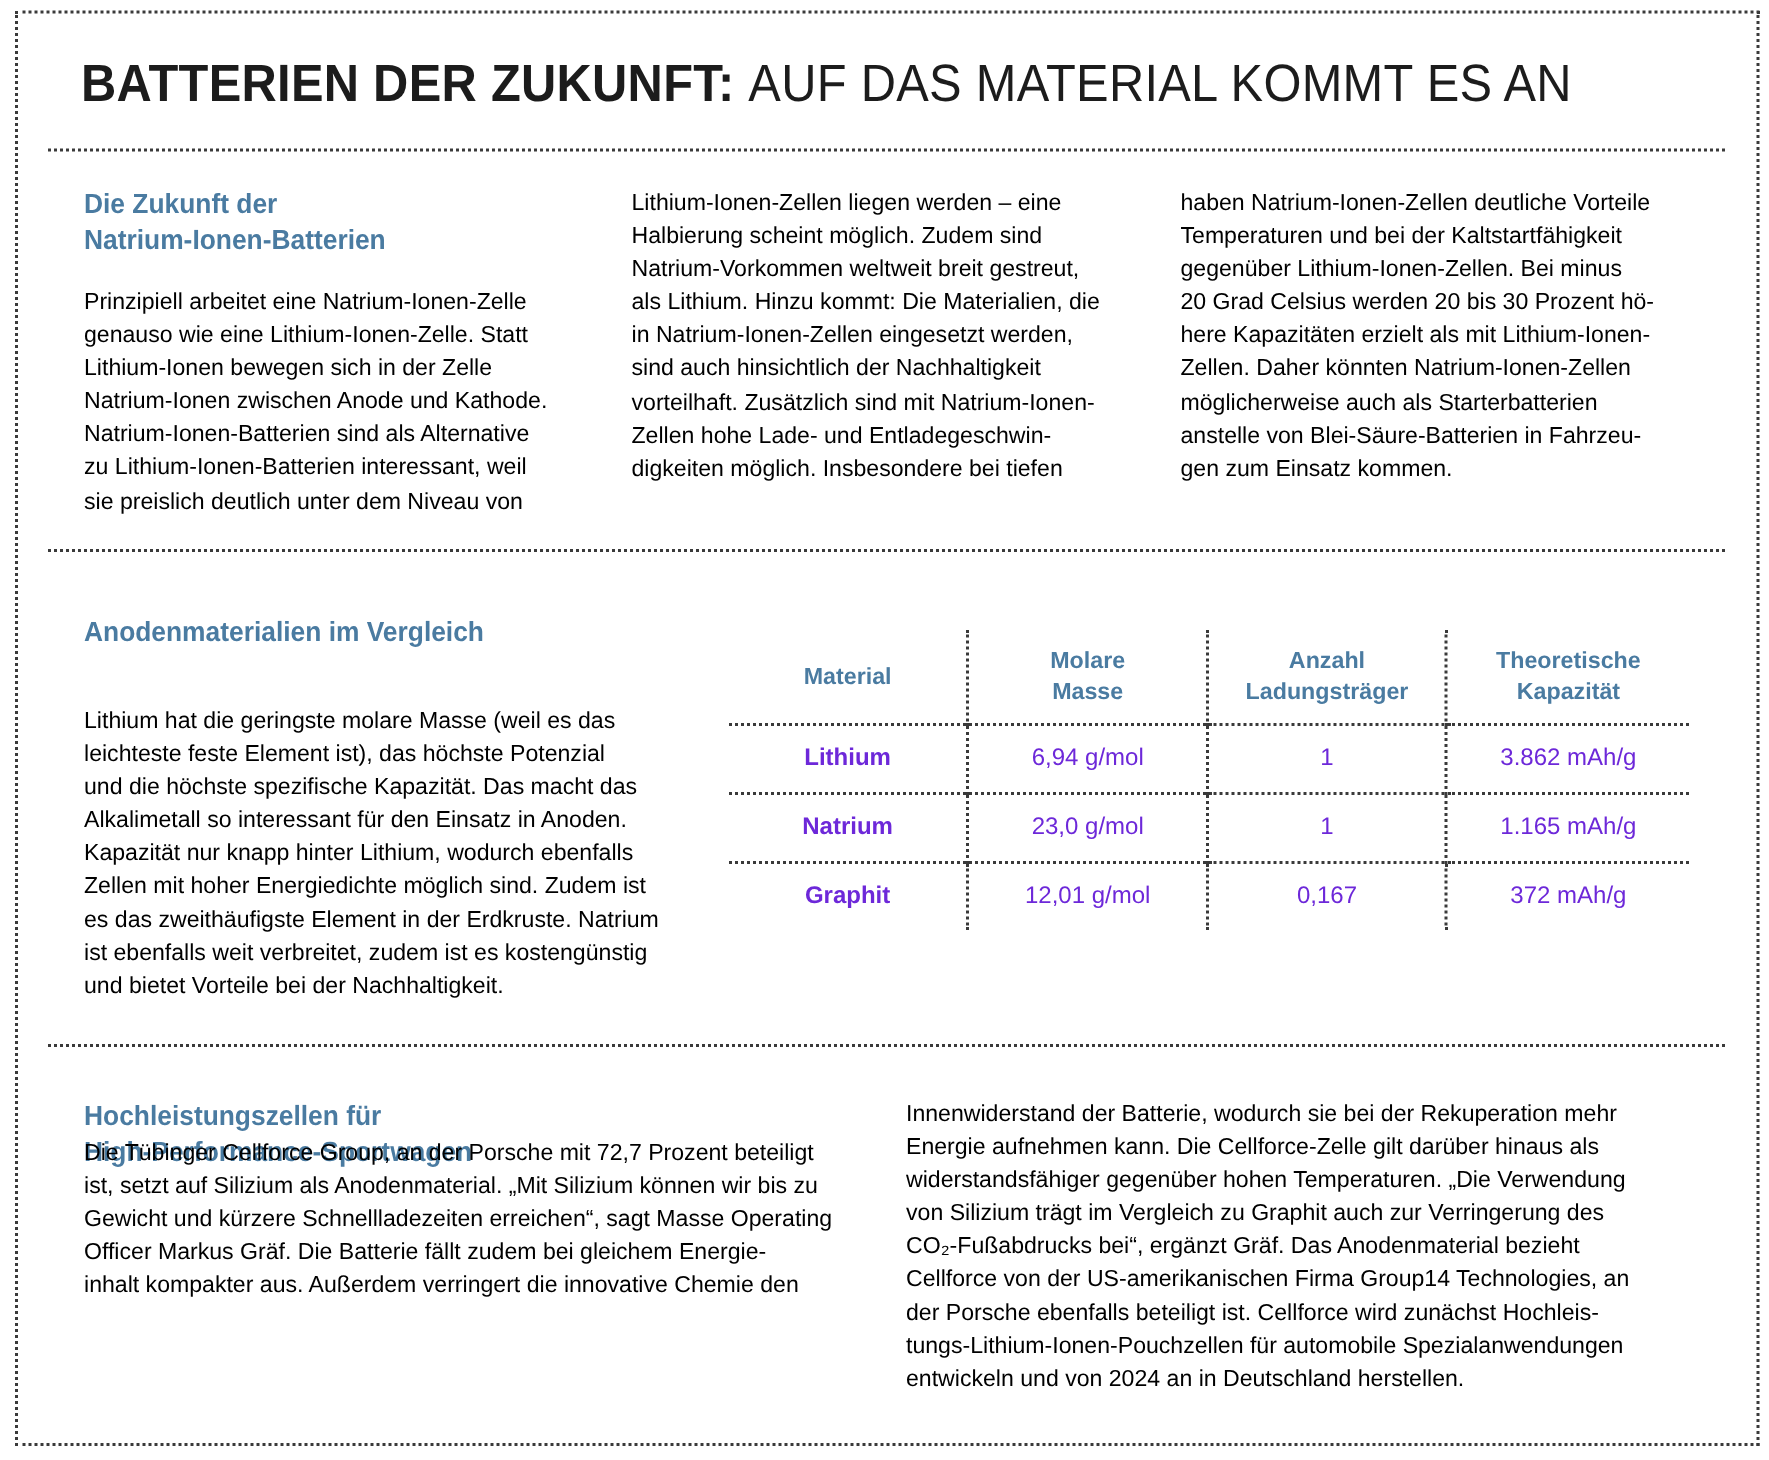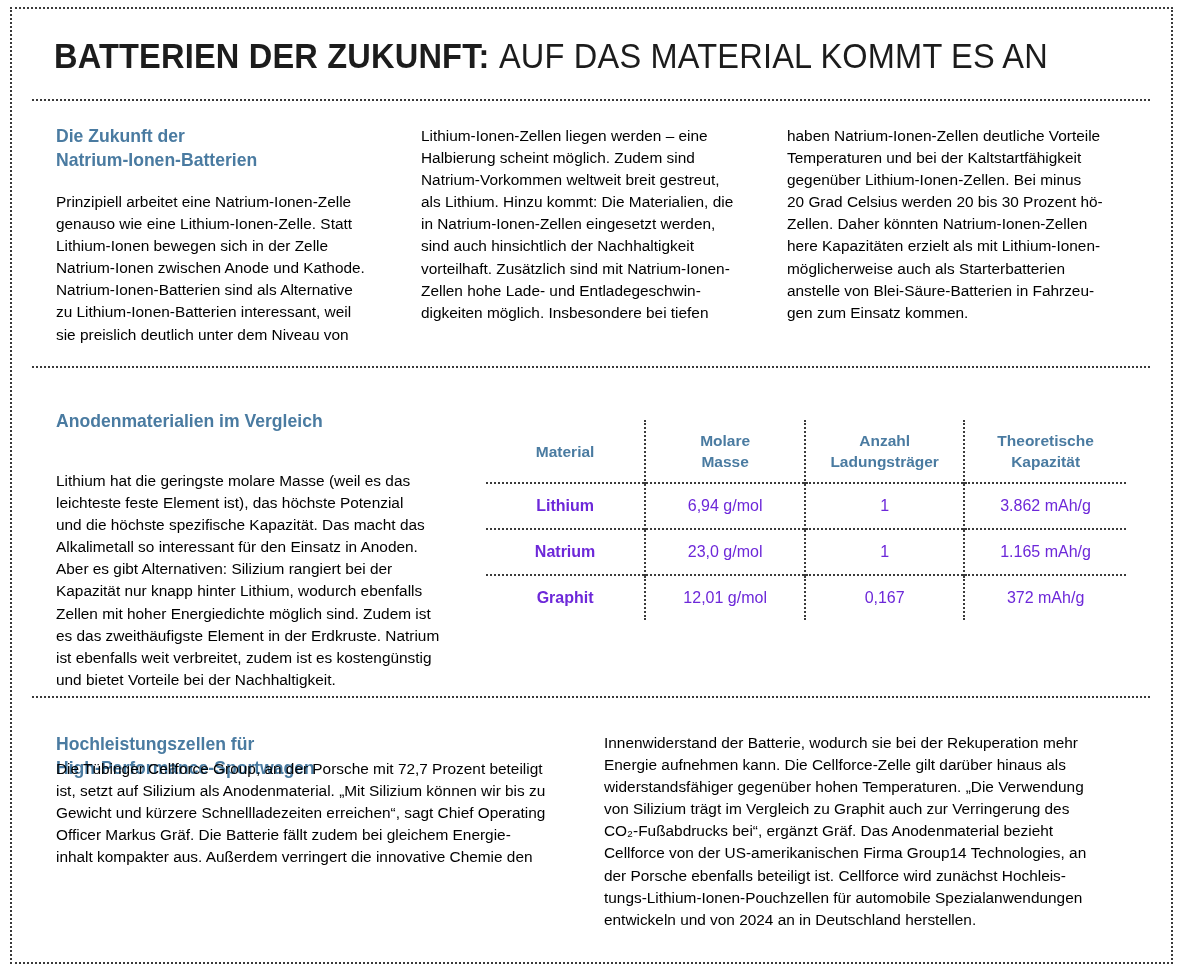--- a/index.html
+++ b/index.html
@@ -62,37 +62,36 @@
   <span class="ln">vorteilhaft. Zusätzlich sind mit Natrium-Ionen-</span>
   <span class="ln">Zellen hohe Lade- und Entladegeschwin-</span>
   <span class="ln">digkeiten möglich. Insbesondere bei tiefen</span>
 </div>
 
 <div class="para" style="left:787px; top:125px;">
   <span class="ln">haben Natrium-Ionen-Zellen deutliche Vorteile</span>
   <span class="ln">Temperaturen und bei der Kaltstartfähigkeit</span>
   <span class="ln">gegenüber Lithium-Ionen-Zellen. Bei minus</span>
   <span class="ln">20 Grad Celsius werden 20 bis 30 Prozent hö-</span>
+  <span class="ln">here Kapazitäten erzielt als mit Lithium-Ionen-</span>
   <span class="ln">Zellen. Daher könnten Natrium-Ionen-Zellen</span>
-  <span class="ln">here Kapazitäten erzielt als mit Lithium-Ionen-</span>
   <span class="ln">möglicherweise auch als Starterbatterien</span>
   <span class="ln">anstelle von Blei-Säure-Batterien in Fahrzeu-</span>
   <span class="ln">gen zum Einsatz kommen.</span>
 </div>
 
 <div class="sep" style="top:366px;"></div>
 
 <div class="h2" style="left:56px; top:409px;">Anodenmaterialien im Vergleich</div>
 
 <div class="para" style="left:56px; top:470px;">
   <span class="ln">Lithium hat die geringste molare Masse (weil es das</span>
   <span class="ln">leichteste feste Element ist), das höchste Potenzial</span>
   <span class="ln">und die höchste spezifische Kapazität. Das macht das</span>
   <span class="ln">Alkalimetall so interessant für den Einsatz in Anoden.</span>
-  <span class="ln">Aber es gibt Alternativen: Silizium rangiert bei der</span>
   <span class="ln">Kapazität nur knapp hinter Lithium, wodurch ebenfalls</span>
   <span class="ln">Zellen mit hoher Energiedichte möglich sind. Zudem ist</span>
   <span class="ln">es das zweithäufigste Element in der Erdkruste. Natrium</span>
   <span class="ln">ist ebenfalls weit verbreitet, zudem ist es kostengünstig</span>
   <span class="ln">und bietet Vorteile bei der Nachhaltigkeit.</span>
 </div>
 
 <table class="cmp">
   <thead>
     <tr>
@@ -138,21 +137,21 @@
 <div class="sep" style="top:696px;"></div>
 
 <div class="h2" style="left:56px; top:732px;">
   <span style="display:block">Hochleistungszellen für</span>
   <span style="display:block">High-Performance-Sportwagen</span>
 </div>
 
 <div class="para" style="left:56px; top:758px;">
   <span class="ln">Die Tübinger Cellforce Group, an der Porsche mit 72,7 Prozent beteiligt</span>
   <span class="ln">ist, setzt auf Silizium als Anodenmaterial. „Mit Silizium können wir bis zu</span>
-  <span class="ln">Gewicht und kürzere Schnellladezeiten erreichen“, sagt Chief Operating</span>
+  <span class="ln">Gewicht und kürzere Schnellladezeiten erreichen“, sagt Masse Operating</span>
   <span class="ln">Officer Markus Gräf. Die Batterie fällt zudem bei gleichem Energie-</span>
   <span class="ln">inhalt kompakter aus. Außerdem verringert die innovative Chemie den</span>
 </div>
 
 <div class="para" style="left:604px; top:732px;">
   <span class="ln">Innenwiderstand der Batterie, wodurch sie bei der Rekuperation mehr</span>
   <span class="ln">Energie aufnehmen kann. Die Cellforce-Zelle gilt darüber hinaus als</span>
   <span class="ln">widerstandsfähiger gegenüber hohen Temperaturen. „Die Verwendung</span>
   <span class="ln">von Silizium trägt im Vergleich zu Graphit auch zur Verringerung des</span>
   <span class="ln">CO₂-Fußabdrucks bei“, ergänzt Gräf. Das Anodenmaterial bezieht</span>

